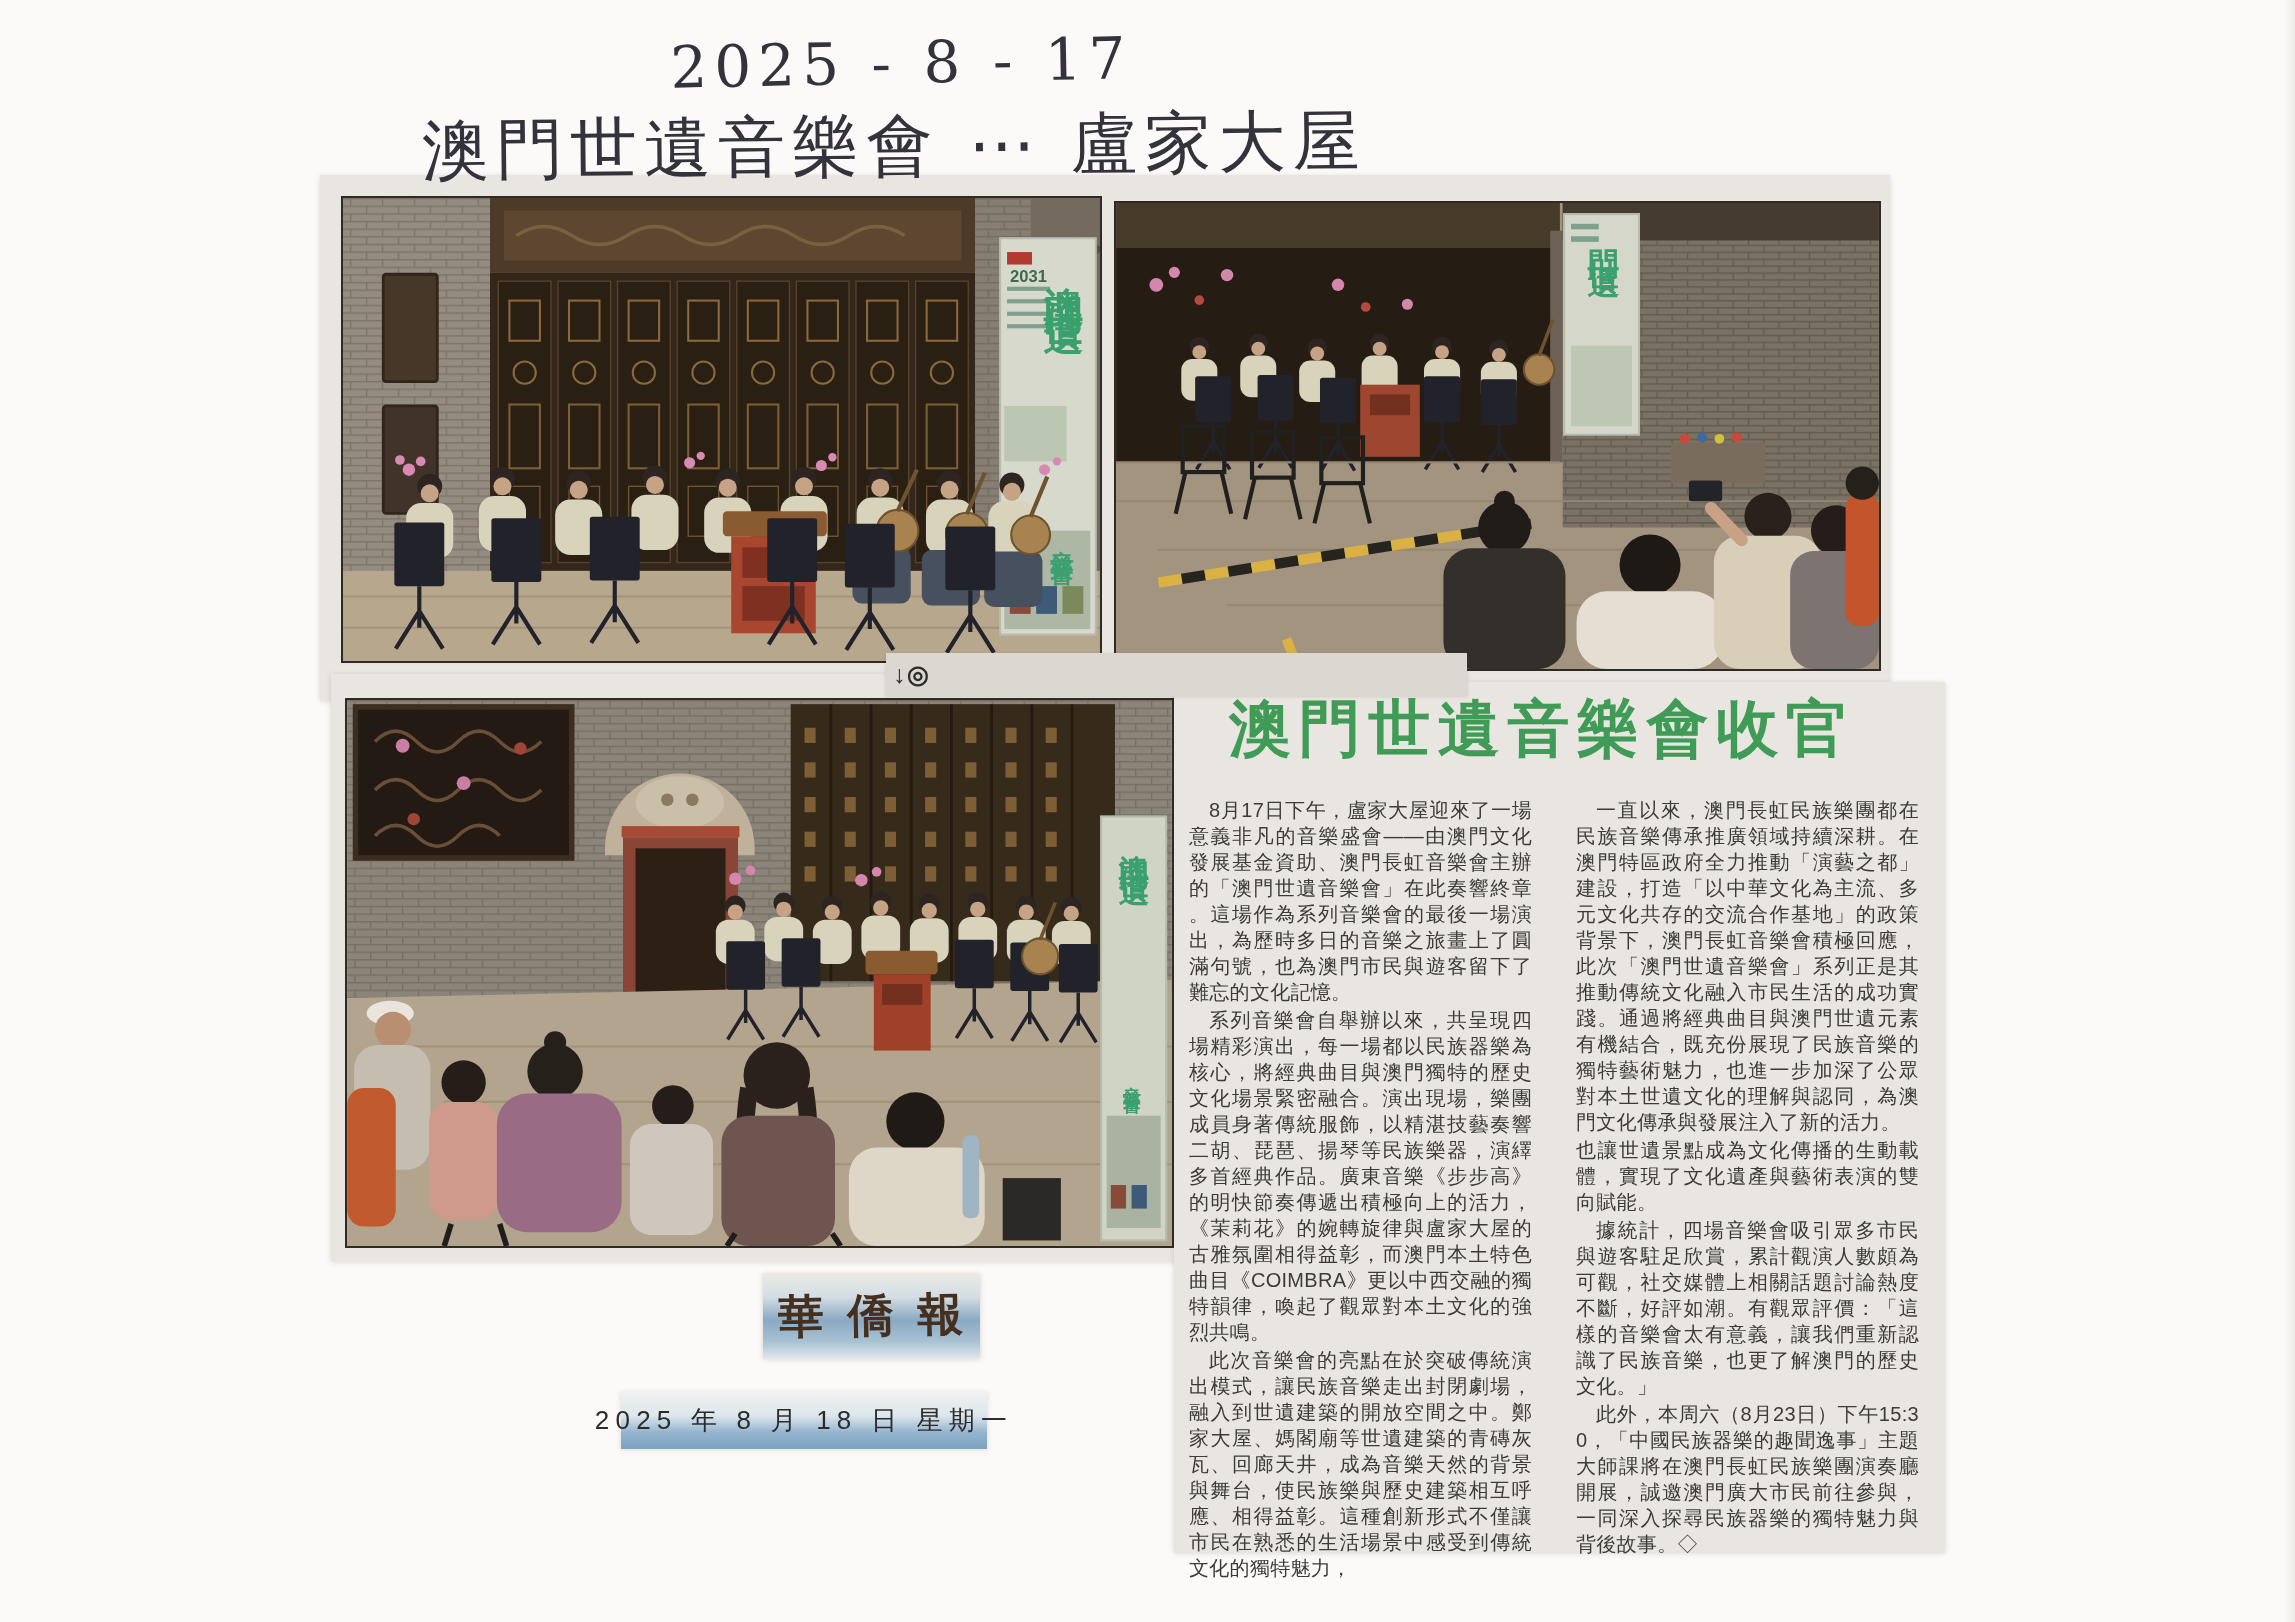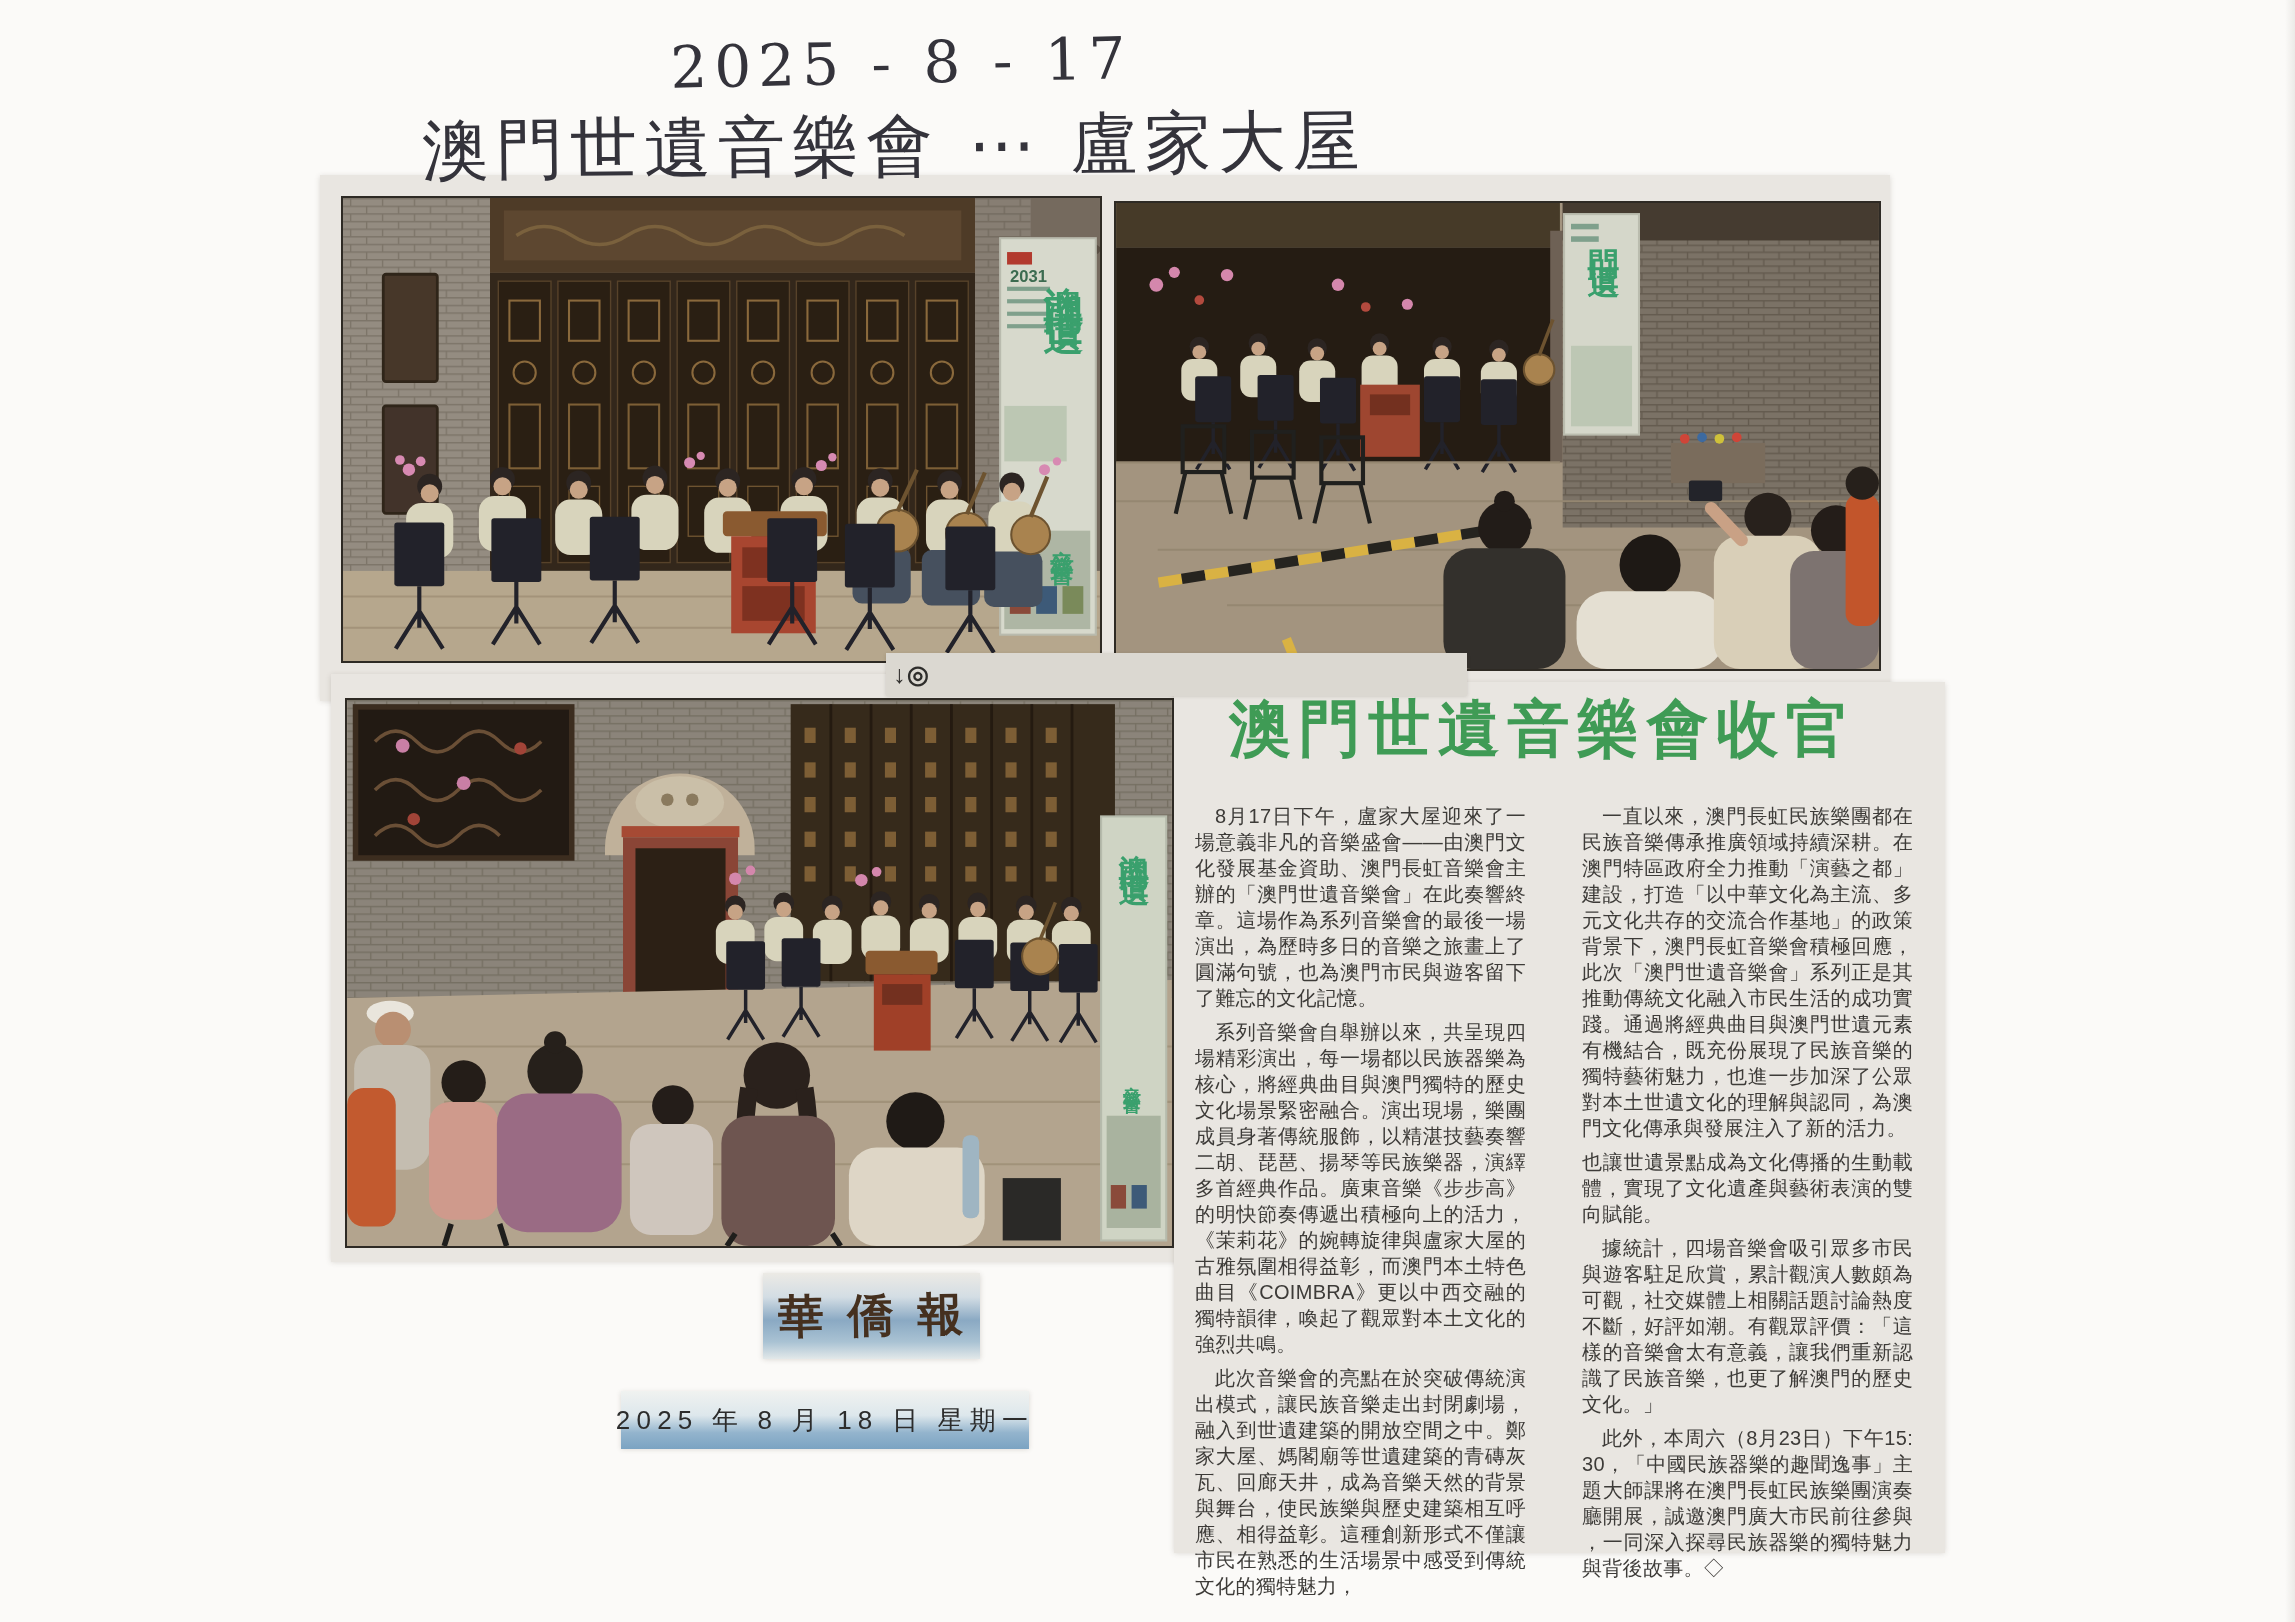--- a/index.html
+++ b/index.html
@@ -12,29 +12,29 @@
   .hand{position:absolute;color:#34333b;font-family:"DejaVu Serif",serif;white-space:nowrap;z-index:2;}
   #hand-date{left:652px;top:29px;width:499px;font-size:58px;text-align:center;letter-spacing:7px;transform:rotate(-1.2deg);}
   #hand-title{left:422px;top:101px;width:888px;font-size:67px;letter-spacing:7px;transform:rotate(-0.6deg);}
   .caption-strip{position:absolute;left:886px;top:653px;width:581px;height:43px;background:#dbd8d1;
         z-index:4;display:flex;align-items:center;box-shadow:0 0.7px 3.5px rgba(70,62,50,.2);}
   .caption-strip .cap{font-size:25px;font-weight:700;color:#2e2d2b;letter-spacing:1.4px;padding-left:7px;white-space:nowrap;}
   .headline{position:absolute;left:1229px;top:696px;width:707px;font-size:62px;font-weight:700;
         color:#3f9b55;letter-spacing:7.6px;white-space:nowrap;z-index:4;line-height:1.05;}
   .article-cols{position:absolute;left:1187px;top:795px;width:742px;height:735px;display:flex;gap:40px;z-index:4;}
   .article-col{width:347px;}
-  .article-col p.para{margin:8px;font-size:20px;line-height:26px;color:#3d3b38;text-align:justify;
+  .article-col p.para{margin:2px;font-size:20px;line-height:26px;color:#3d3b38;text-align:justify;
         letter-spacing:0.3px;line-break:anywhere;word-break:break-all;}
   .article-col p.para.indent{text-indent:1em;}
   .masthead{position:absolute;left:763px;top:1273px;width:217px;height:86px;z-index:3;
         background:linear-gradient(180deg,#eceae5 0%,#d3dde4 28%,#8aa9c3 55%,#a9c2d3 80%,#e2e8e9 100%);
         box-shadow:0 1.4px 5.5px rgba(70,62,50,.2);display:flex;align-items:center;justify-content:center;}
   .masthead .mh{font-family:"DejaVu Serif",serif;font-size:46px;font-weight:700;color:#45301f;
         letter-spacing:23.6px;padding-left:21px;white-space:nowrap;transform:rotate(-1deg);}
-  .datestrip{position:absolute;left:621px;top:1391px;width:408px;height:58px;z-index:3;
+  .datestrip{position:absolute;left:621px;top:1391px;width:366px;height:58px;z-index:3;
         background:linear-gradient(180deg,#f0f2f0 0%,#dde7ec 42%,#93b4cd 72%,#7ba3c2 100%);
         box-shadow:0 1.4px 4.9px rgba(70,62,50,.18);display:flex;align-items:center;justify-content:center;}
   .datestrip .dt{font-size:26px;color:#2c2c2c;letter-spacing:6.2px;white-space:nowrap;}
   .vtext{position:absolute;writing-mode:vertical-rl;text-orientation:upright;color:#3aa06d;
         font-weight:700;z-index:5;white-space:nowrap;}
   .vsmall{position:absolute;color:#3c6b50;font-weight:700;z-index:5;}
 </style>
 </head>
 <body>
 

